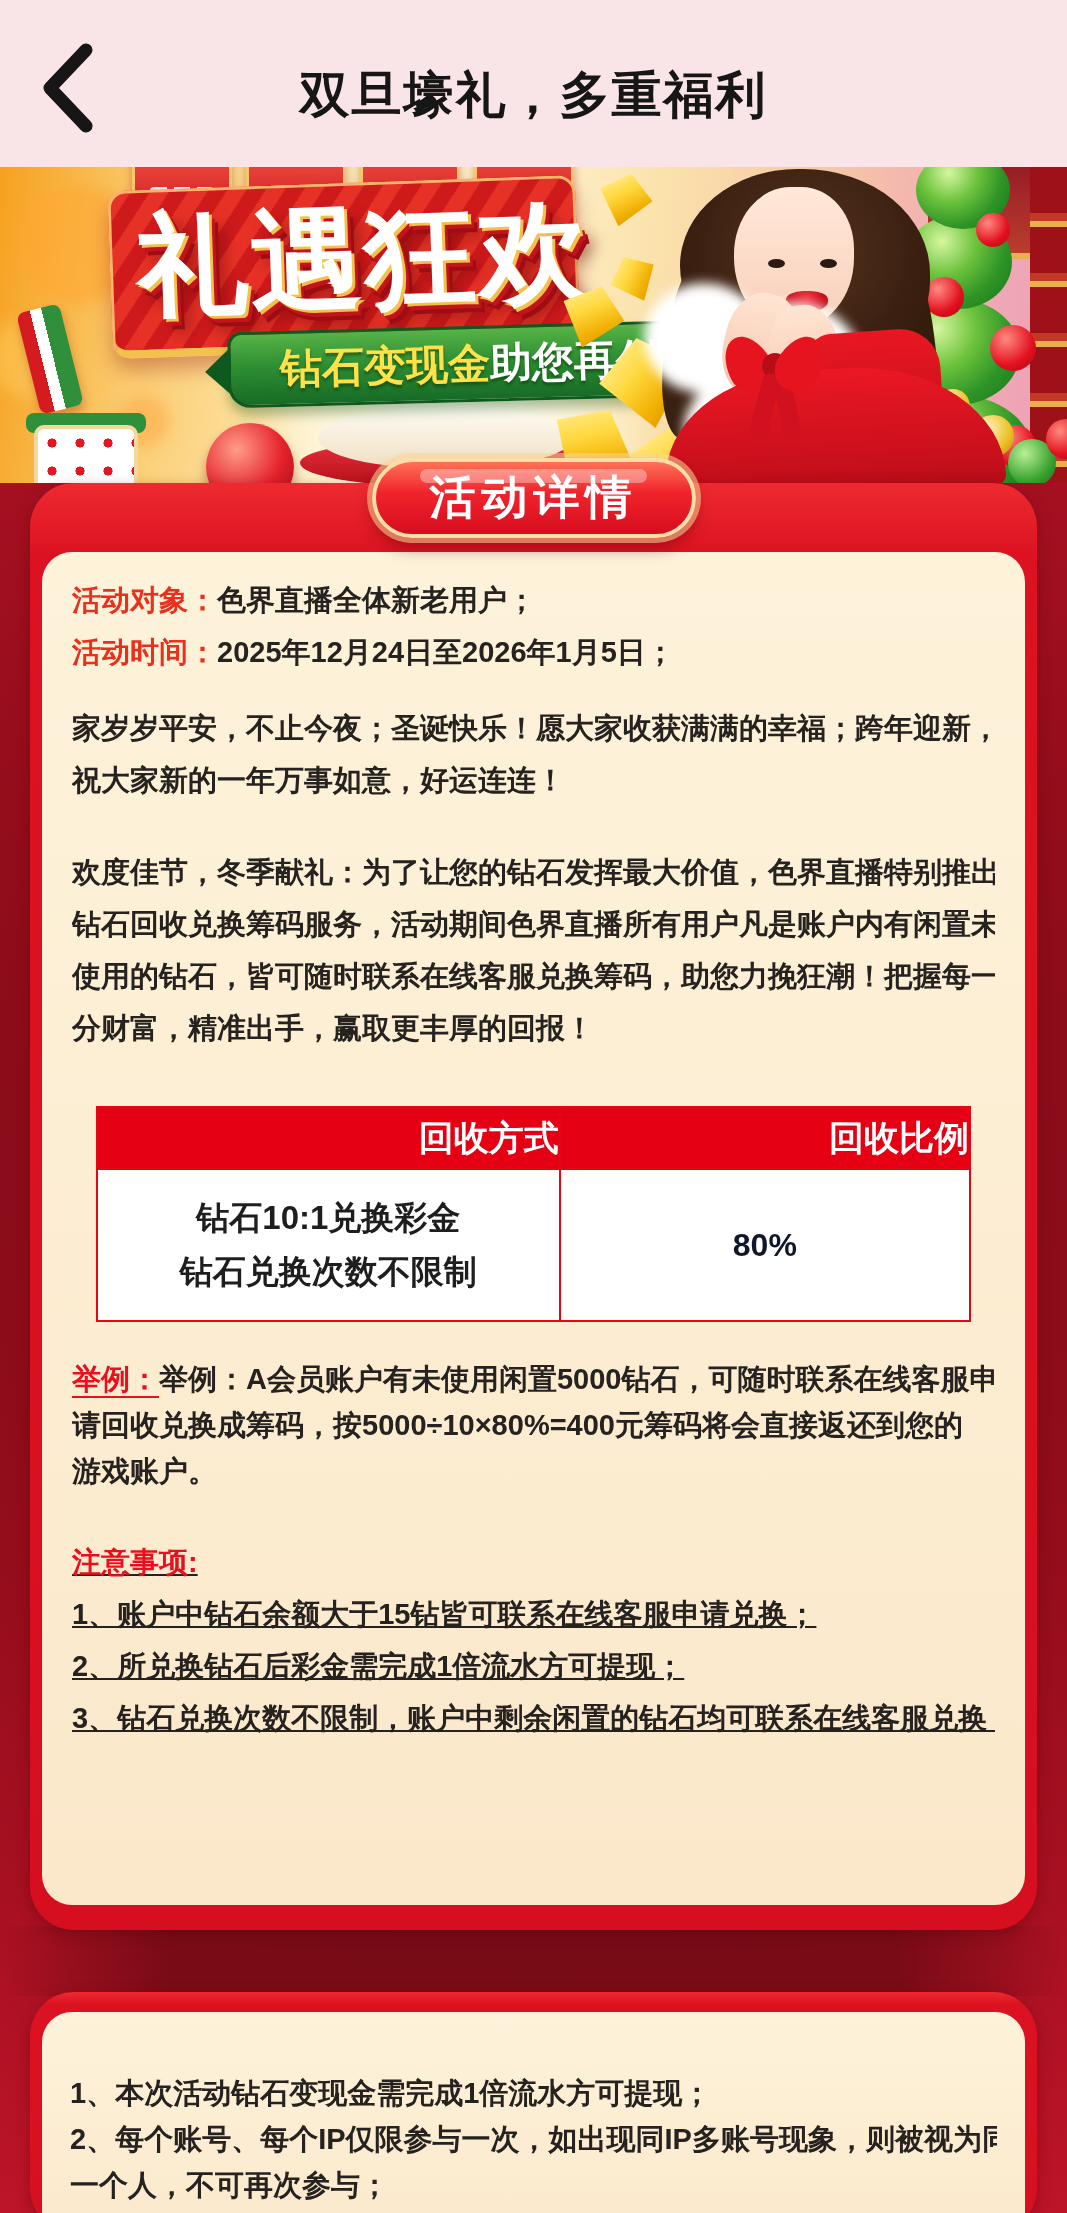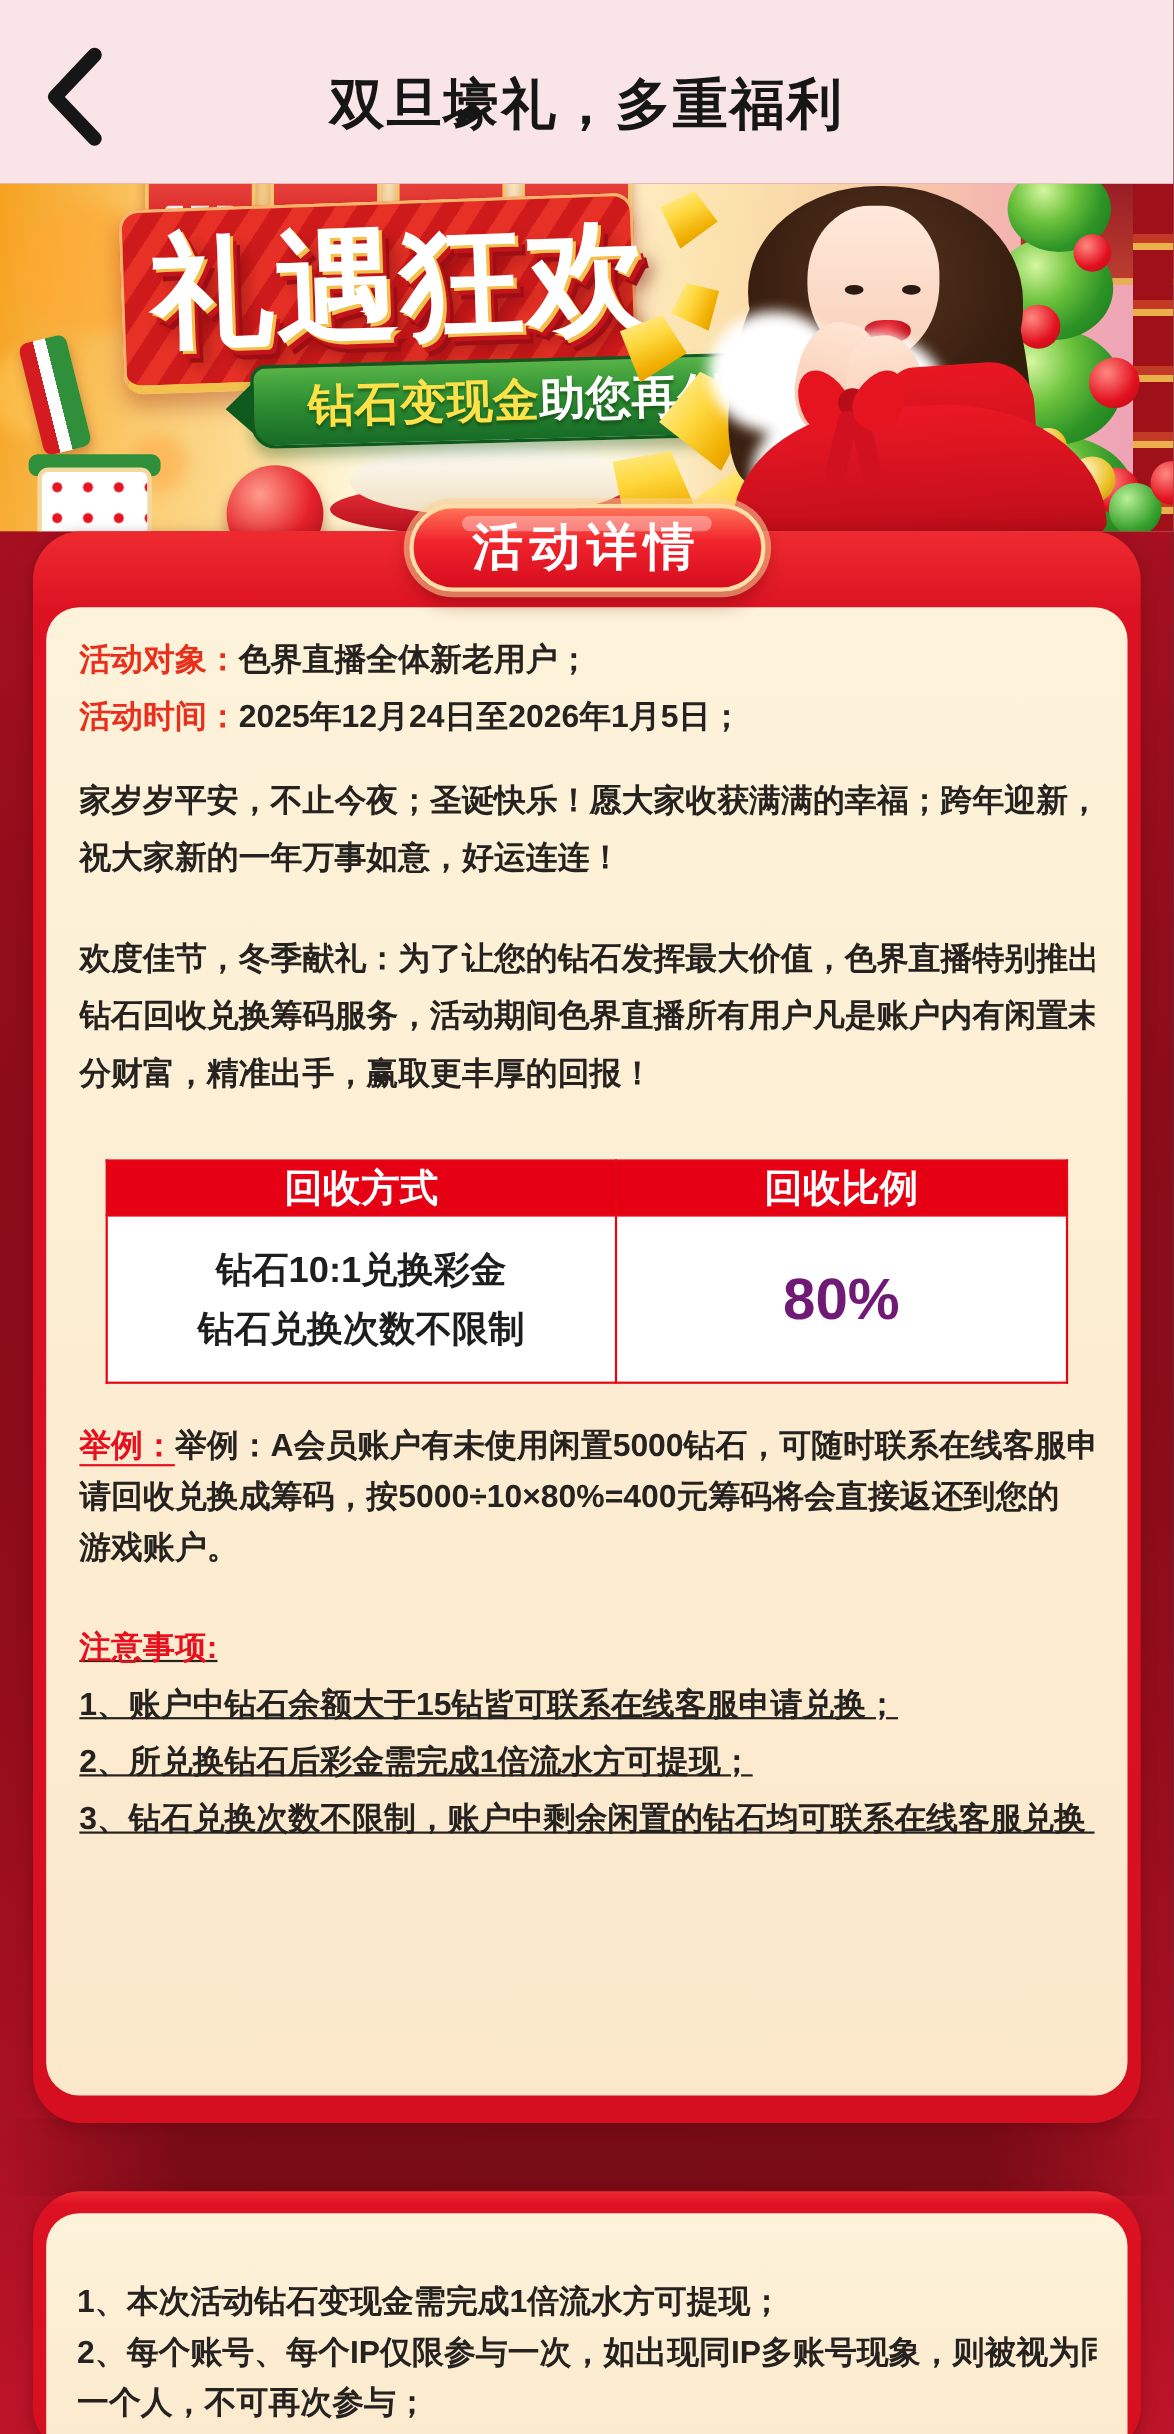--- a/index.html
+++ b/index.html
@@ -140,26 +140,26 @@
   .badge1 { top:458px; } .badge2 { top:1937px; }
 
   
   .content { padding:22px 30px 0; font-size:29px; color:#262220; font-weight:600; }
   .line { line-height:52px; white-space:nowrap; overflow:hidden; }
   .red { color:#e8301c; }
   .para1 { margin-top:24px; } .para2 { margin-top:40px;font-family:Liberation Serif, serif; }
   .para .line { line-height:52px; }
 
   table.rate-table { width:calc(100% - 48px); margin:52px 24px 0; border-collapse:collapse; table-layout:fixed; }
-  .rate-table th { height:50px; background:#e60013; color:#ffffff; font-size:35px; font-weight:700;
-        border:2px solid #e30613; text-align:center;margin-left:13px; }
+  .rate-table th { height:62px; background:#e60013; color:#ffffff; font-size:35px; font-weight:700;
+        border:2px solid #e30613; text-align:right;margin-left:13px; }
   .rate-table td { height:152px; background:#ffffff; border:2px solid #e30613; text-align:center; vertical-align:middle; }
   .rate-table col.c1 { width:53%; } .rate-table col.c2 { width:47%; }
   .cell-line { font-size:33px; font-weight:700; color:#1e1e1e; line-height:54px; }
-  .ratio-val { font-size:53px; font-weight:600; color:#701a75;margin-top:47px; }
+  .ratio-val { font-size:32px; font-weight:600; color:#0f172a;margin-top:47px; }
 
   .example { margin-top:34px; }
   .example .line { line-height:46px; }
   .red-u { color:#e8101e; text-decoration:underline; text-underline-offset:7px; }
   .notes { margin-top:42px;text-decoration:underline; }
   .notes .line { line-height:52px; }
   .notes-title { color:#e8101e; font-weight:800; }
 
   
   .content2 { padding:58px 28px 0; font-size:29px; color:#262220; font-weight:600; }
@@ -270,20 +270,21 @@
         </div>
 
         <div class="para para1">
           <div class="line">家岁岁平安，不止今夜；圣诞快乐！愿大家收获满满的幸福；跨年迎新，</div>
           <div class="line">祝大家新的一年万事如意，好运连连！</div>
         </div>
 
         <div class="para para2">
           <div class="line">欢度佳节，冬季献礼：为了让您的钻石发挥最大价值，色界直播特别推出</div>
           <div class="line">钻石回收兑换筹码服务，活动期间色界直播所有用户凡是账户内有闲置未</div>
+          <div class="line">使用的钻石，皆可随时联系在线客服兑换筹码，助您力挽狂潮！把握每一</div>
           <div class="line">分财富，精准出手，赢取更丰厚的回报！</div>
         </div>
 
         <table class="rate-table">
           <colgroup>
               <col class="c1">
               <col class="c2">
             </colgroup>
           <thead>
             <tr>

